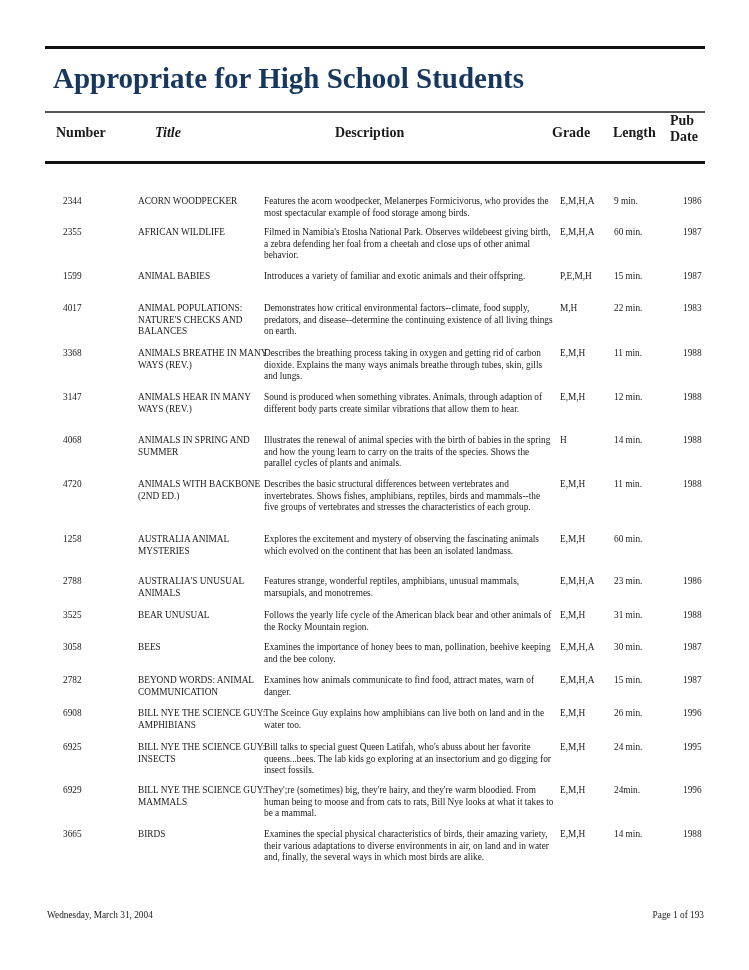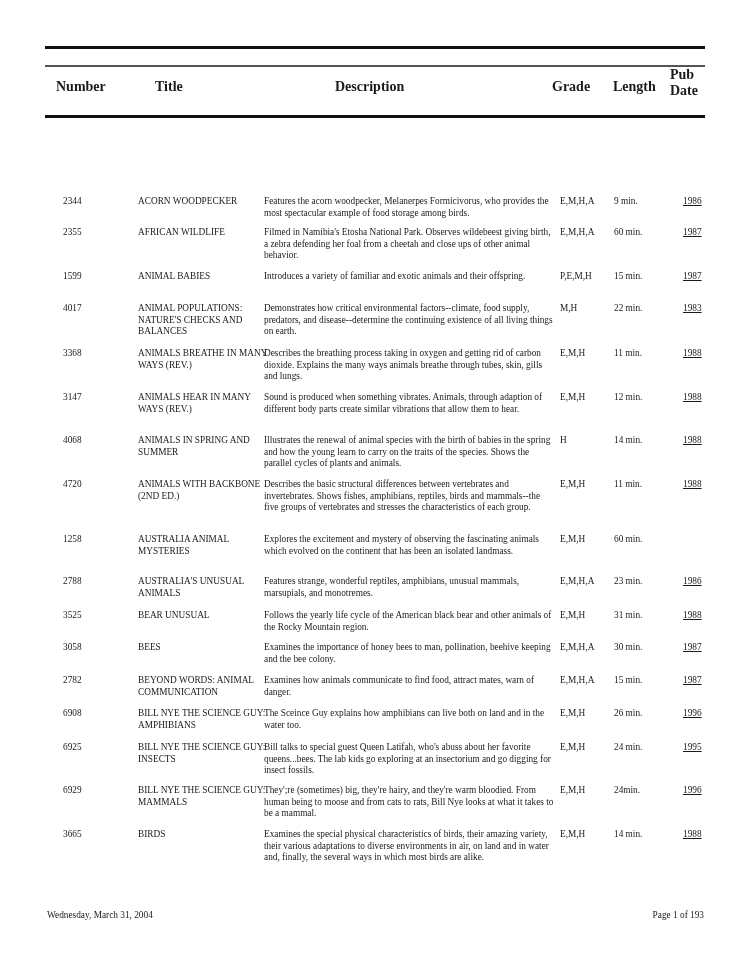--- a/index.html
+++ b/index.html
@@ -11,34 +11,35 @@
   .col-header { position: relative; height: 48px; font-weight: bold; font-size: 14px; }
   .col-header span { position: absolute; }
   .header-rule-bottom { height: 3px; background: #111; }
   .section { font-weight: bold; font-size: 22px; margin: 10px 0 0 8px; line-height: 26px; }
   .row { position: relative; font-size: 9.3px; line-height: 11.6px; }
   .row .num { position: absolute; left: 18px; }
   .row .ttl { position: absolute; left: 93px; width: 140px; }
   .row .desc { position: absolute; left: 219px; width: 290px; }
   .row .grade { position: absolute; left: 515px; }
   .row .len { position: absolute; left: 569px; text-align: right; }
-  .row .date { position: absolute; left: 638px; text-decoration: underline; }
+  .row .date { position: absolute; left: 638px; }
   .footer { position: absolute; top: 910px; font-size: 9.3px; text-align: right; }
   .footer.left { left: 47px; }
   .footer.right { right: 45px; }
 </style>
 </head>
 <body>
 
 <div class="page">
   <div class="top-rule"></div>
+  <div class="title">Appropriate for High School Students</div>
   <div class="header-rule-top"></div>
   <div class="col-header">
     <span style="left:11px; top:12px;">Number</span>
-    <span style="left:110px; top:12px;">Title</span>
+    <span style="left:110px; top:12px;font-style:italic;">Title</span>
     <span style="left:290px; top:12px;">Description</span>
     <span style="left:507px; top:12px;">Grade</span>
     <span style="left:568px; top:12px;">Length</span>
     <span style="left:625px; top:0px;">Pub</span>
     <span style="left:625px; top:16px;">Date</span>
   </div>
   <div class="header-rule-bottom"></div>
 </div>
 
 <div id="rows">

